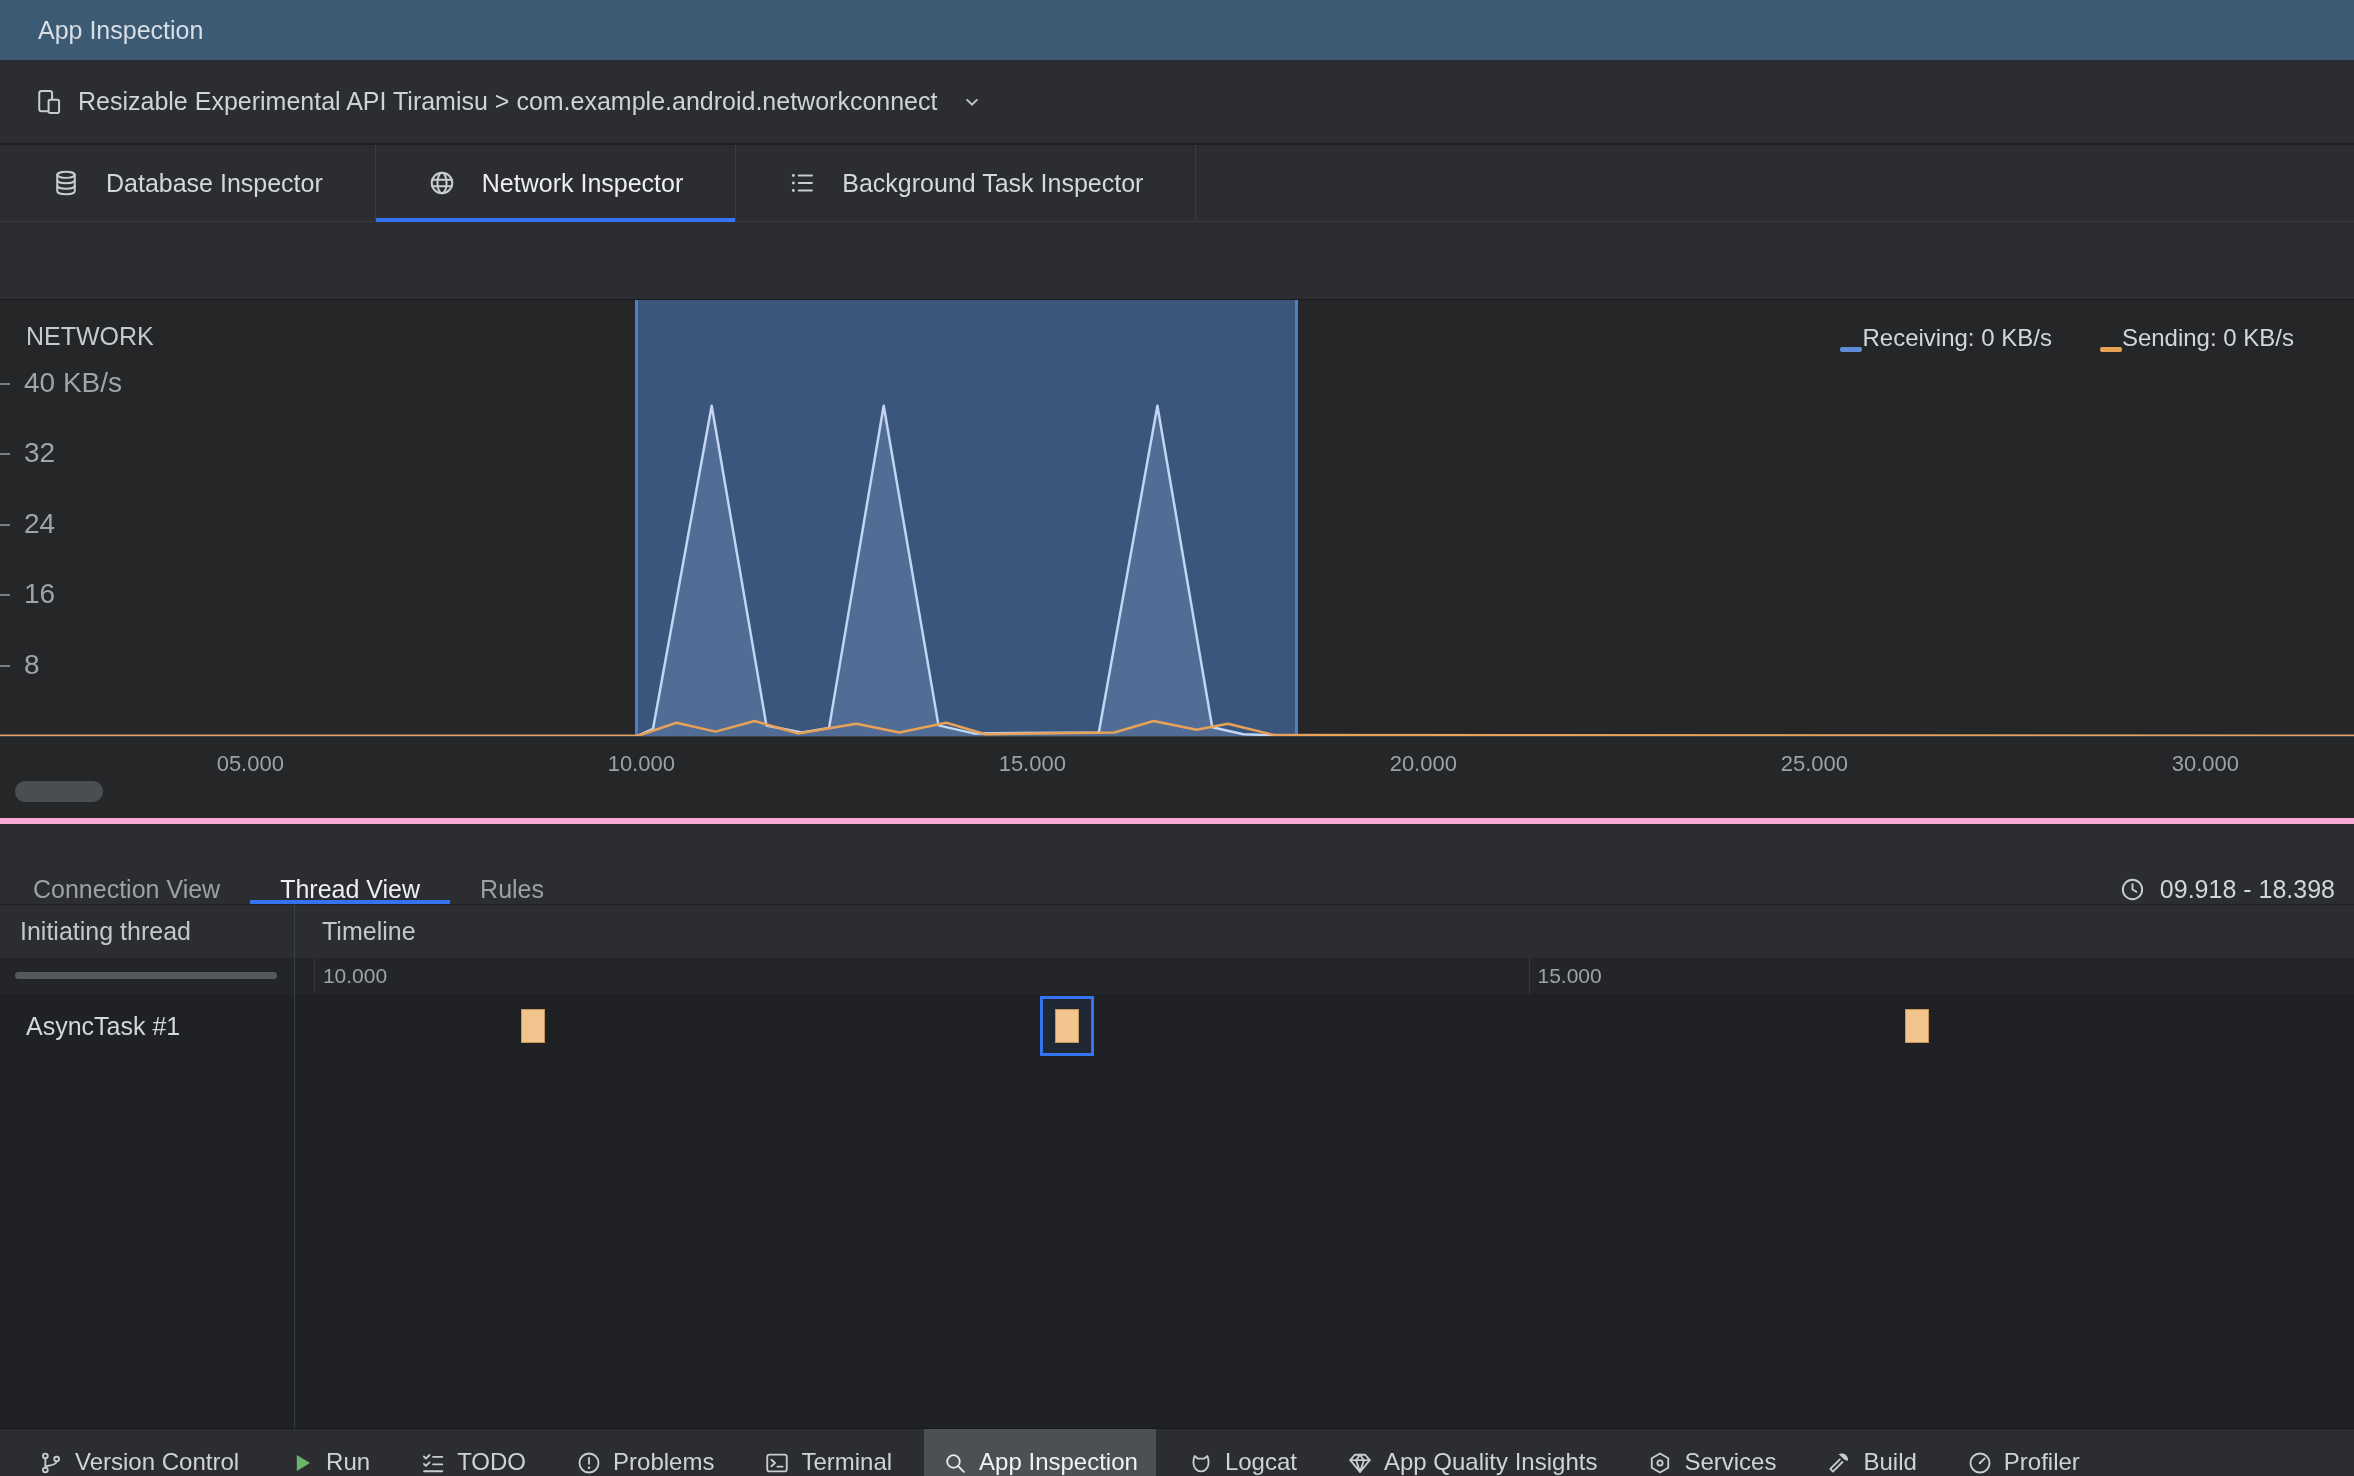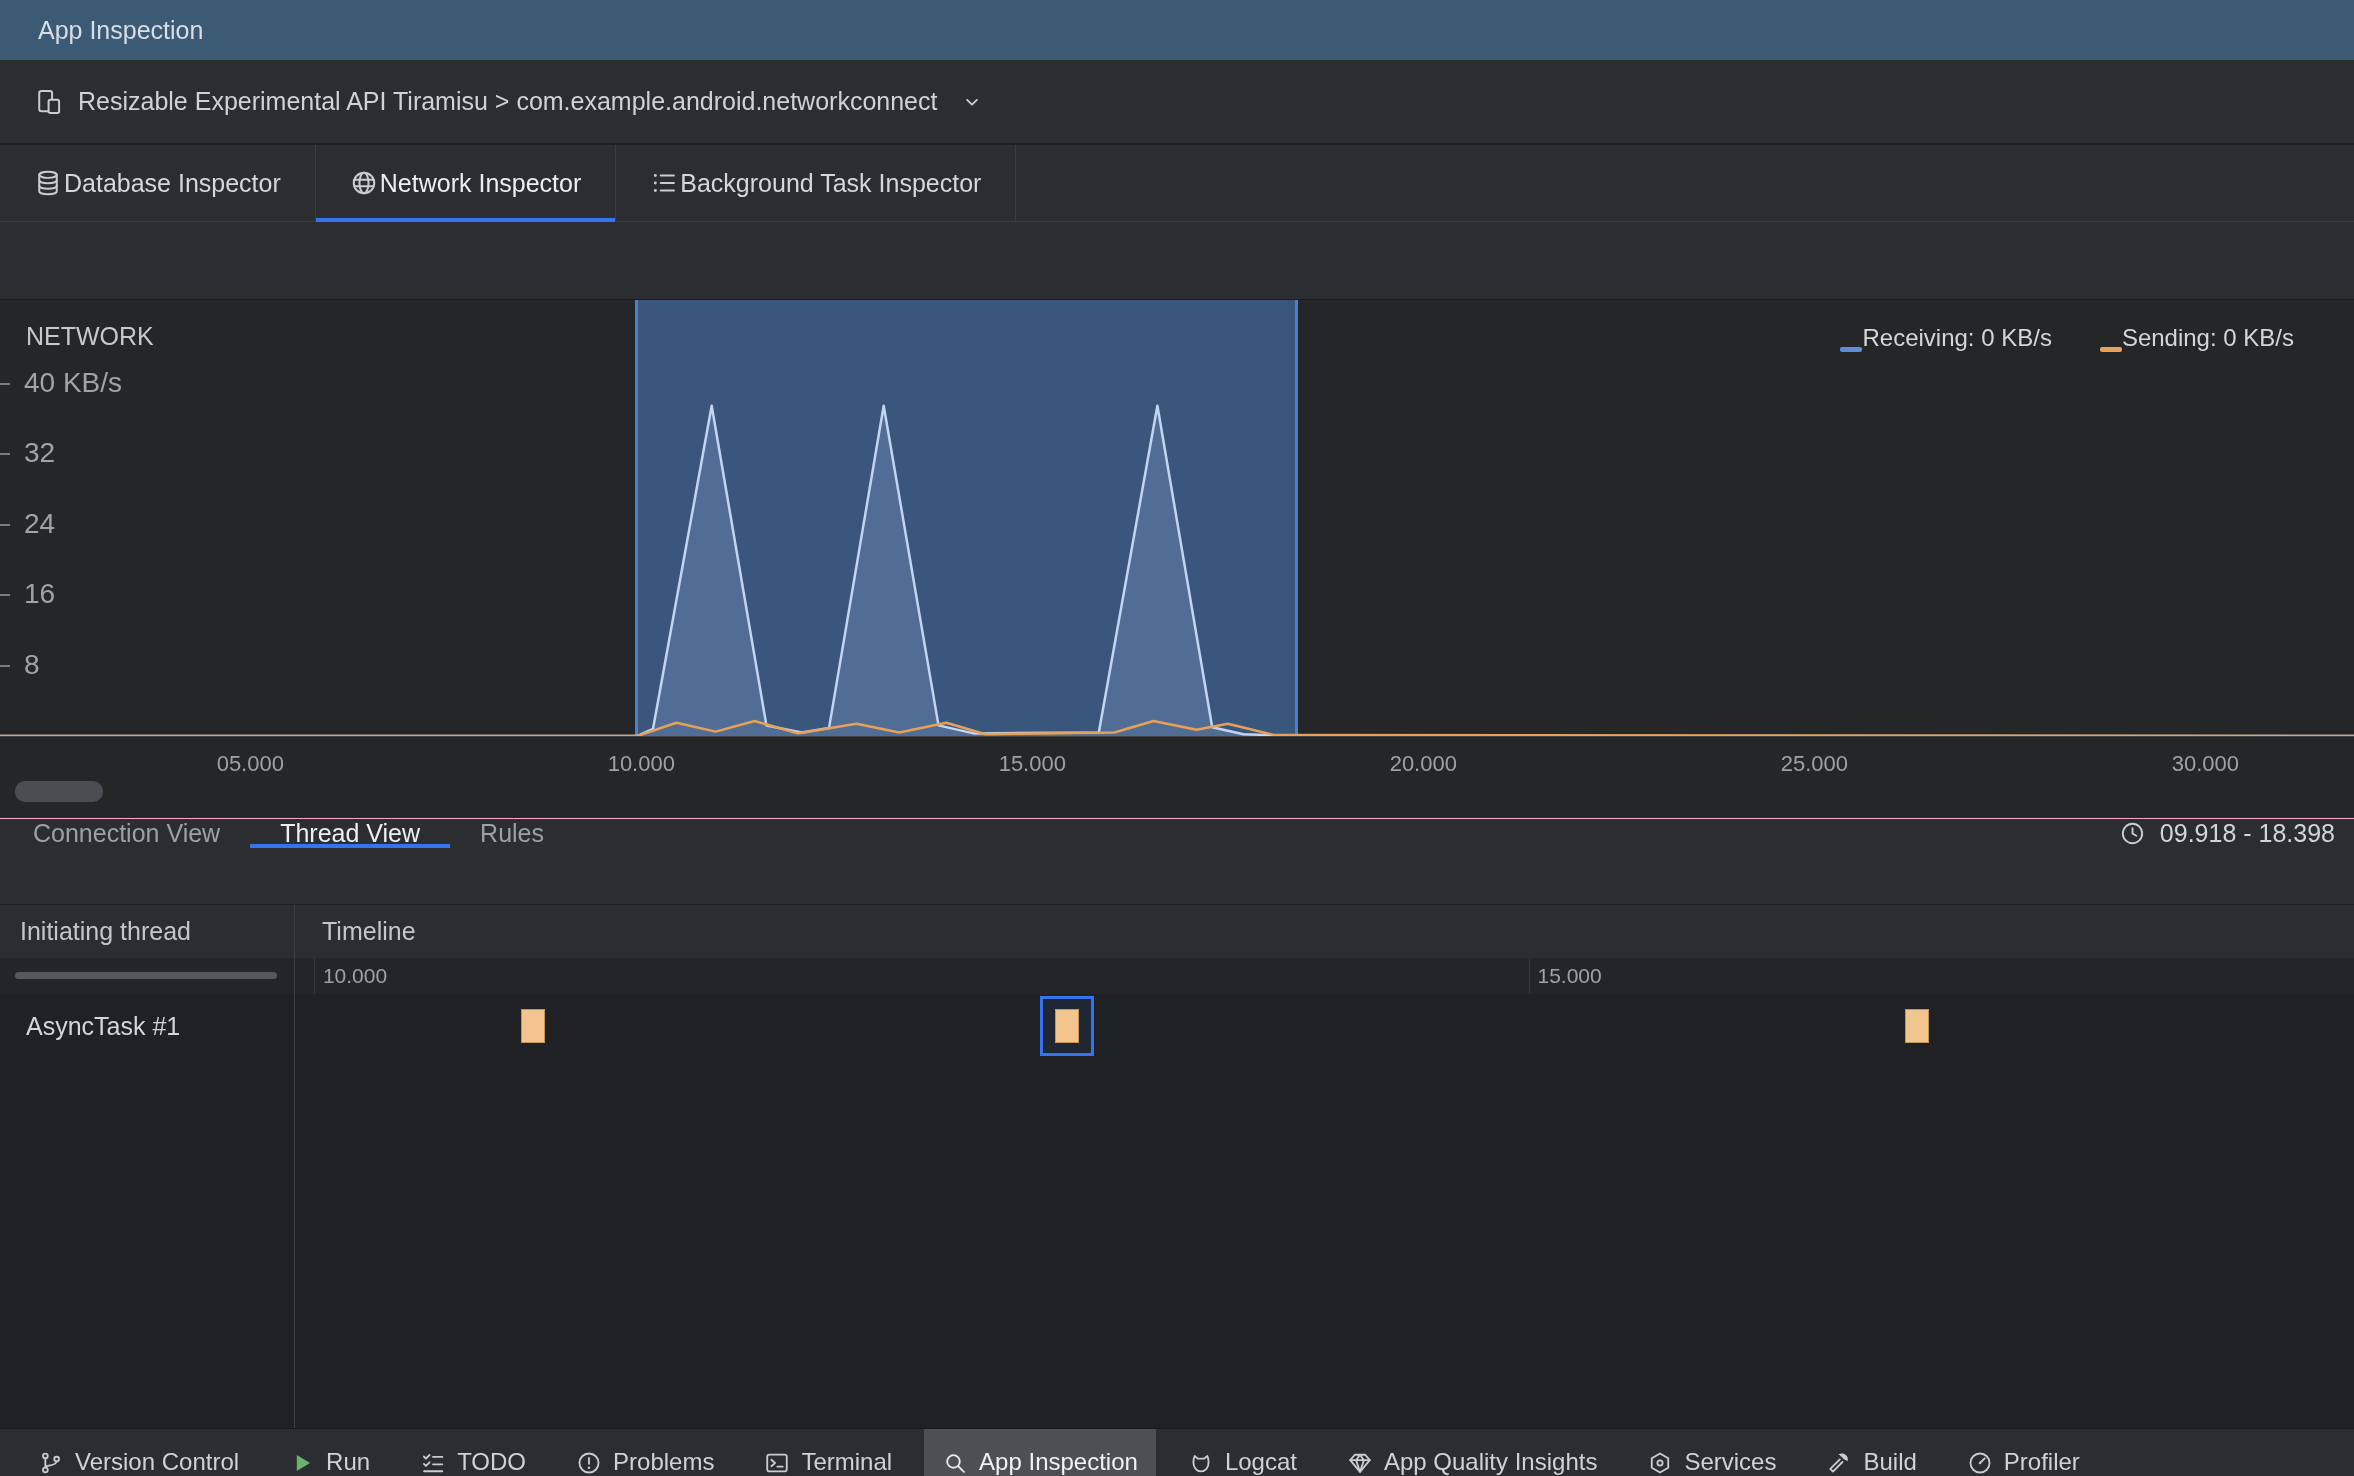--- a/index.html
+++ b/index.html
@@ -16,21 +16,21 @@
   
   .process-bar { left:0; right:0; top:60px; height:84px; background:#2B2D30;
                  border-bottom:1px solid #1E1F22; display:flex; align-items:center;
                  padding-left:34px; color:#CFD3D9; font-size:25px; cursor:default; }
   .process-bar .icon { display:flex; margin-right:16px; }
   .process-bar .chev { display:flex; margin-left:22px; }
 
   
   .tabs-bar { left:0; right:0; top:145px; height:77px; background:#2B2D30;
               border-bottom:1px solid #393B40; display:flex; }
-  .tab { display:flex; align-items:center; gap:2px; padding:0 34px;
+  .tab { display:flex; align-items:center; gap:26px; padding:0 52px;
          font-size:25px; color:#D4D7DC; border-right:1px solid #3A3C40; position:relative; }
   .tab .icon { display:flex; }
   .tab.selected { color:#ECEEF1; }
   .tab.selected::after { content:''; position:absolute; left:0; right:0; bottom:-1px;
                          height:4px; background:#3574F0; }
 
   .toolbar-strip { left:0; right:0; top:222px; height:78px; background:#2B2D30;
                    border-bottom:1px solid #1A1B1E; }
 
   
@@ -48,21 +48,21 @@
   .chart-svg { position:absolute; inset:0; }
   .axis-strip { position:absolute; left:0; right:0; bottom:0; height:82px;
                 border-top:1px solid #3F4246; }
   .axis-label { position:absolute; top:14px; transform:translateX(-50%);
                 font-size:22px; color:#9EA1A7; }
   .hscroll { position:absolute; left:15px; bottom:16px; width:88px; height:21px;
              border-radius:10px; background:#4A4D52; }
 
   
   .threads-toolbar { left:0; right:0; top:818px; height:86px; background:#2B2D30;
-                     border-top:1px solid #f9a8d4; display:flex; align-items:flex-start; }
+                     border-top:6px solid #f9a8d4; display:flex; align-items:flex-end; }
   #subtabs { display:flex; padding-left:3px; }
   .subtab { display:flex; align-items:center; padding:0 30px; font-size:25px;
             color:#9DA0A6; position:relative; }
   .subtab.selected { color:#EDEFF2; }
   .subtab.selected::after { content:''; position:absolute; left:0; right:0; bottom:0;
                             height:4px; background:#3574F0; }
   .time-range { margin-left:auto; display:flex; align-items:center; gap:14px;
                 padding-right:19px; color:#D2D5DA; font-size:25px; }
 
   

